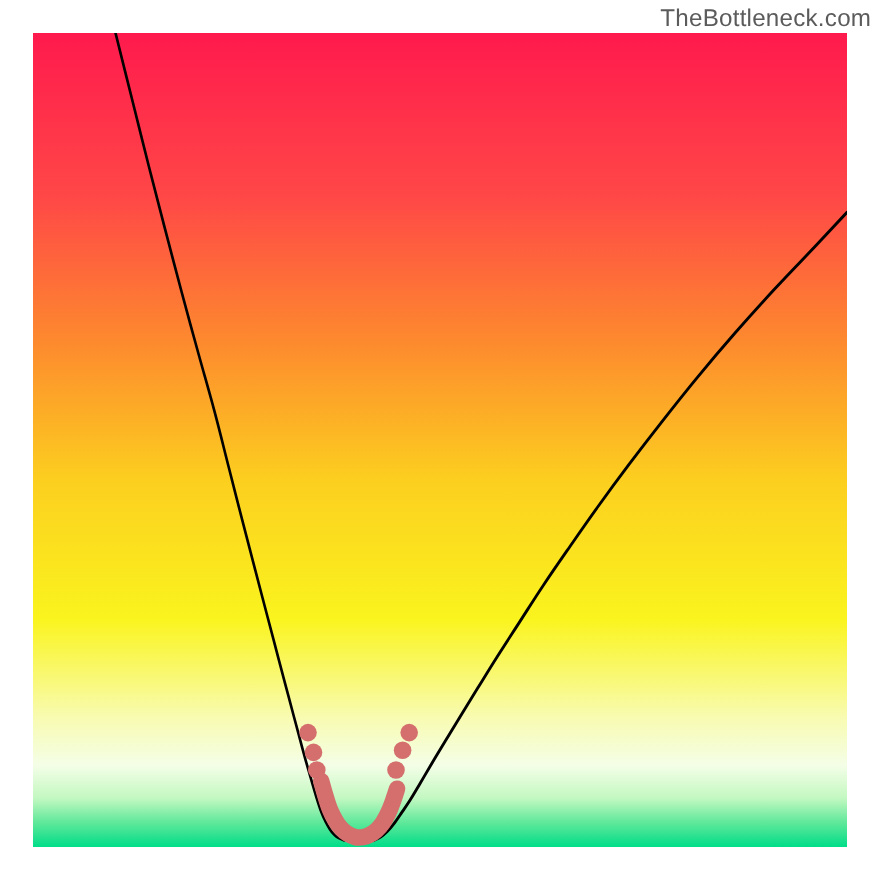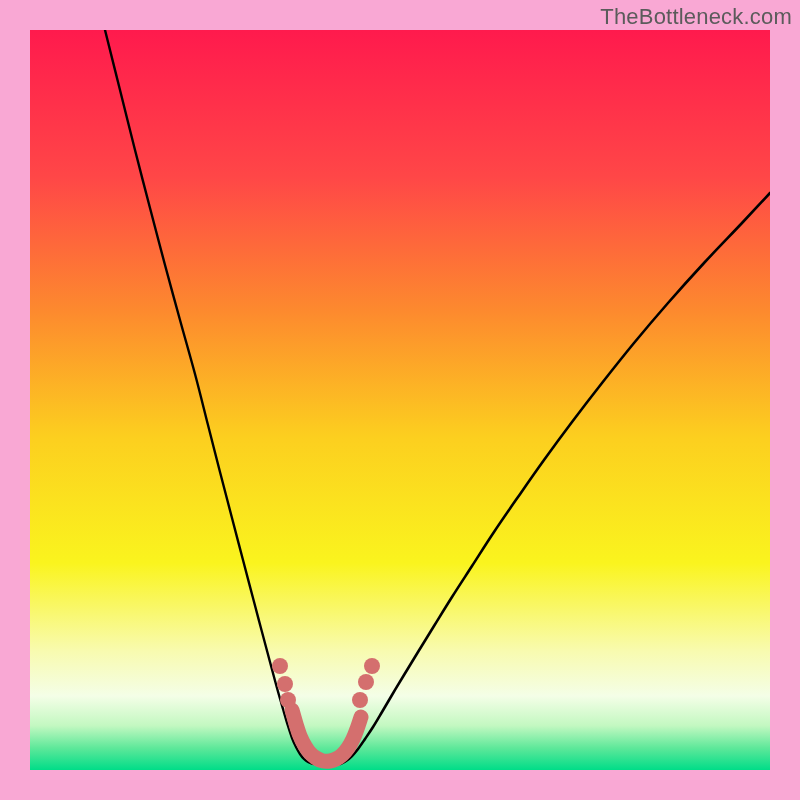--- a/index.html
+++ b/index.html
@@ -8,21 +8,21 @@
     width: 800px;
     height: 800px;
     overflow: hidden;
     font-family: Arial, Helvetica, sans-serif;
     background: #000;
   }
   .frame {
     position: relative;
     width: 800px;
     height: 800px;
-    background: #f9a8d4;
+    background: #ffffff;
   }
   .plot-area {
     position: absolute;
     left: 30px;
     top: 30px;
     width: 740px;
     height: 740px;
     overflow: hidden;
   }
   .watermark {

